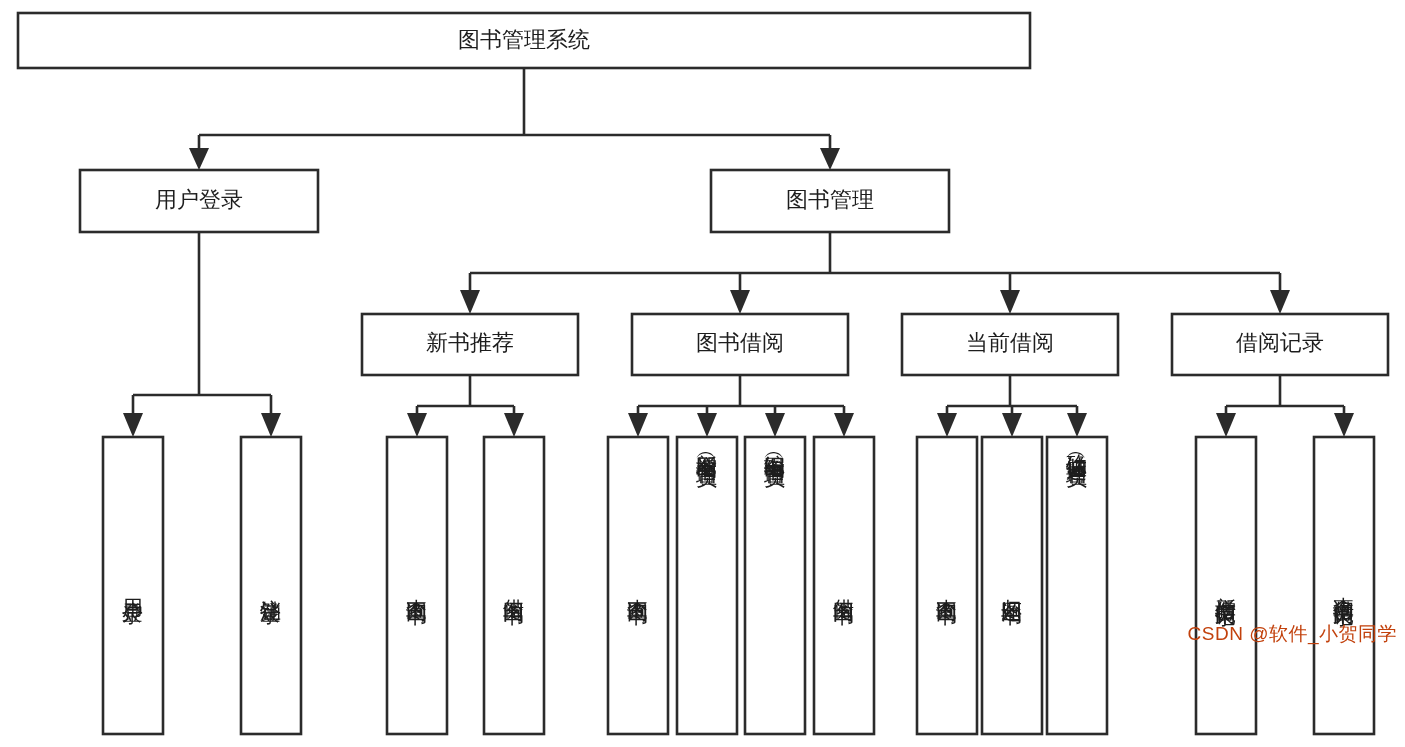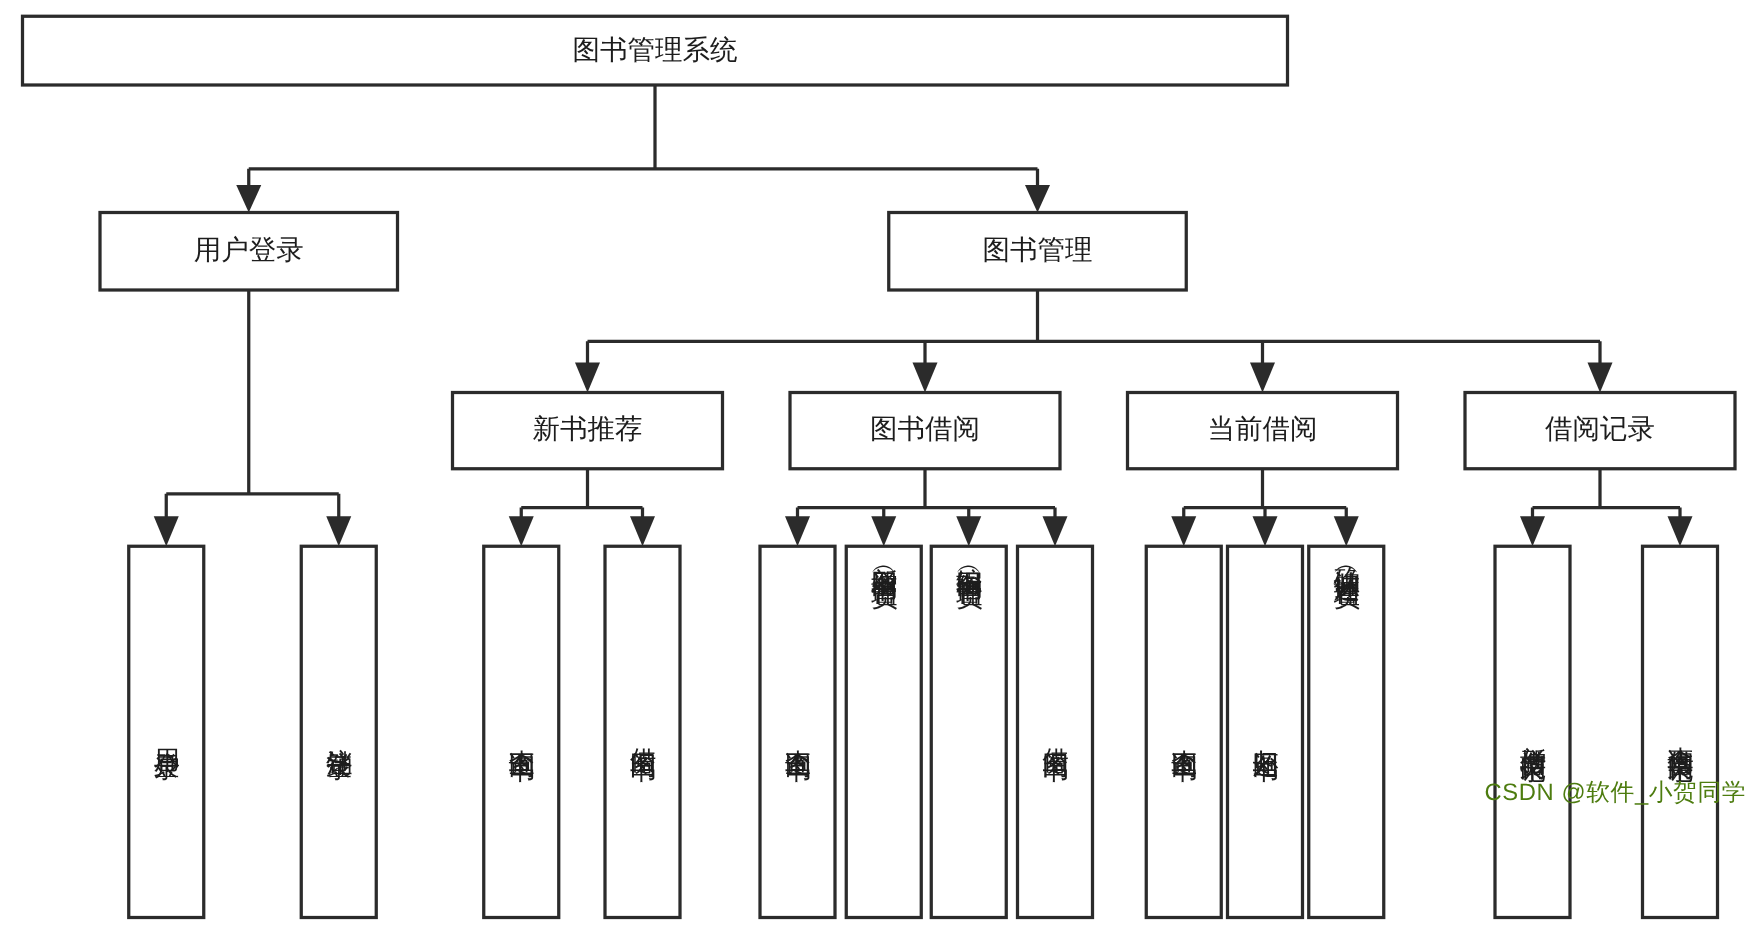--- a/index.html
+++ b/index.html
@@ -64,21 +64,21 @@
     color: #1d1d1d;
     white-space: nowrap;
     text-align: center;
   }
   #watermark {
     position: absolute;
     right: 8px;
     bottom: 4px;
     font-family: "Liberation Sans", "DejaVu Sans", sans-serif;
     font-size: 19px;
-    color: #4d7c0f;
+    color: #c2410c;
     letter-spacing: 0.5px;
     white-space: nowrap;
   }
 </style>
 </head>
 <body>
 
 <div id="diagram-root">
 
   <svg id="tree-svg" viewBox="0 0 1405 747">

